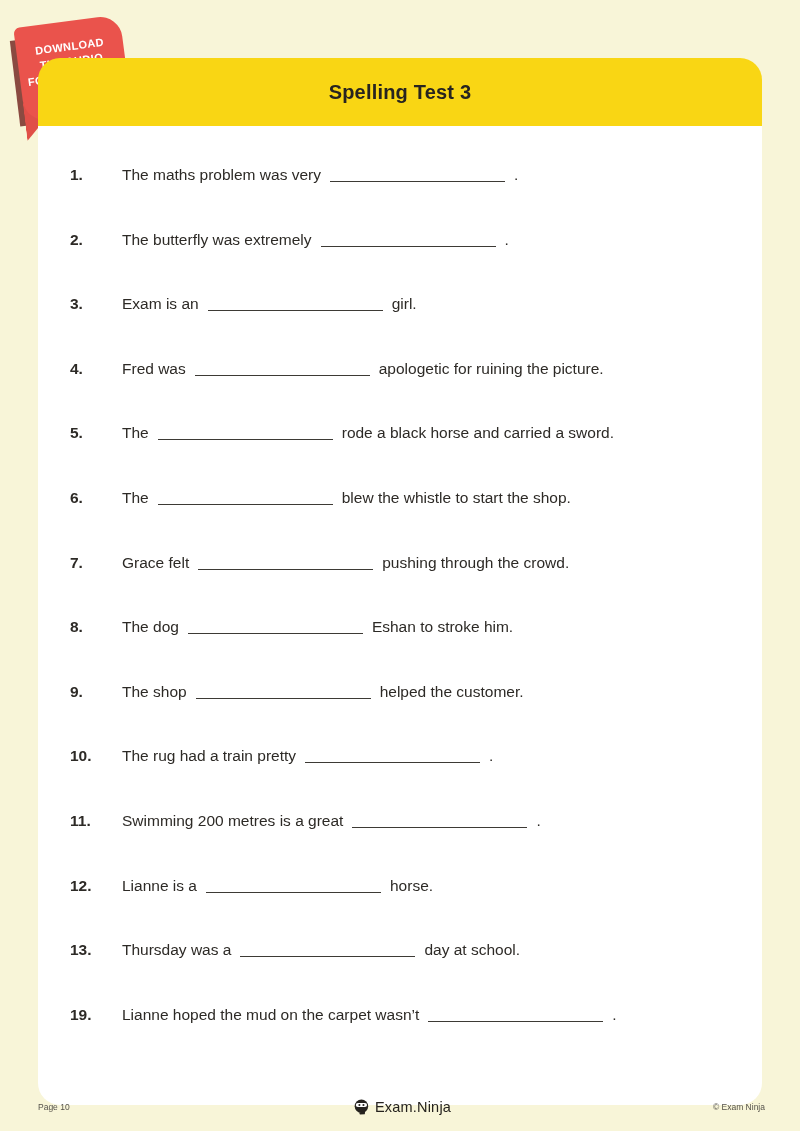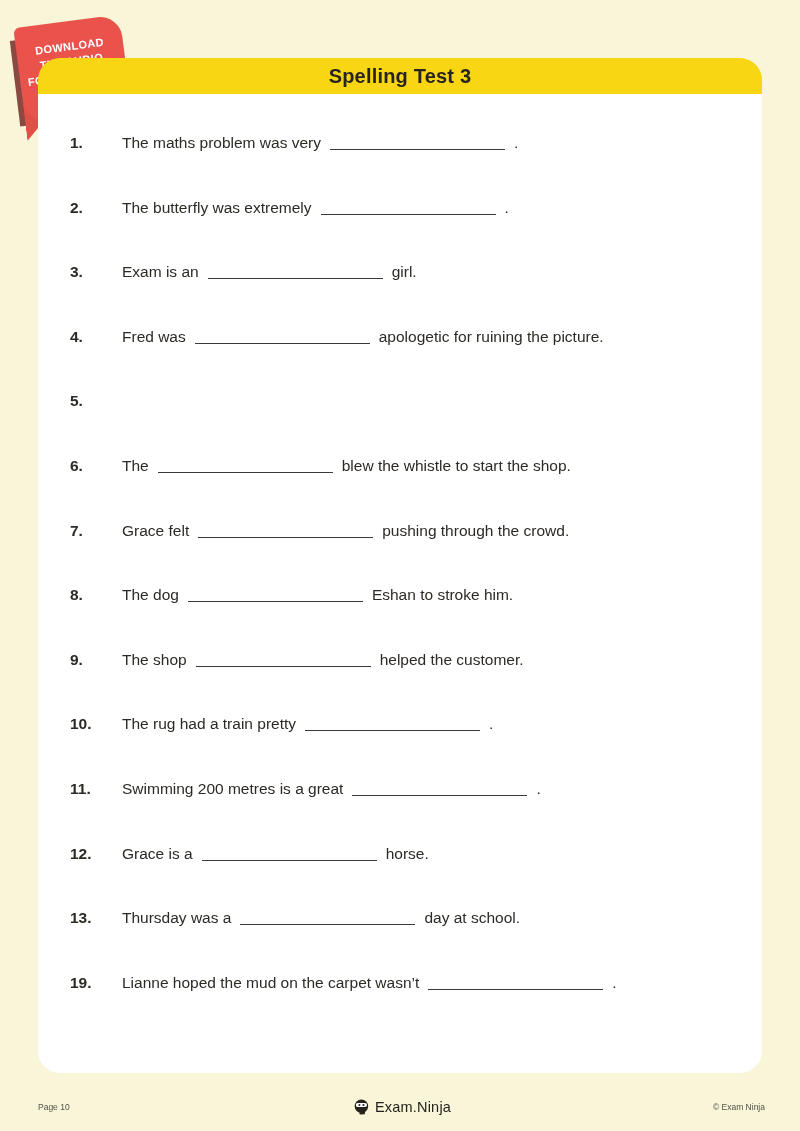--- a/index.html
+++ b/index.html
@@ -12,21 +12,21 @@
     overflow: hidden;
   }
 
   
   .card {
     position: absolute;
     left: 38px; top: 58px;
     width: 724px; height: 1031px;
   }
   .card-header {
-    height: 36px;
+    height: 68px;
     background: #f9d614;
     border-radius: 22px 22px 0 0;
     display: flex; align-items: center; justify-content: center;
   }
   .card-title {
     font-size: 20px;
     font-weight: bold;
     color: #272420;
     letter-spacing: 0.2px;
   }
@@ -160,20 +160,21 @@
     <span class="q-text"><span>Exam is an</span><span class="q-blank"></span><span>girl.</span></span>
   </div>
 
   <div class="q-row">
     <span class="q-num">4.</span>
     <span class="q-text"><span>Fred was</span><span class="q-blank"></span><span>apologetic for ruining the picture.</span></span>
   </div>
 
   <div class="q-row">
     <span class="q-num">5.</span>
+    <span class="q-text"><span>The</span><span class="q-blank"></span><span>rode a black horse and carried a sword.</span></span>
   </div>
 
   <div class="q-row">
     <span class="q-num">6.</span>
     <span class="q-text"><span>The</span><span class="q-blank"></span><span>blew the whistle to start the shop.</span></span>
   </div>
 
   <div class="q-row">
     <span class="q-num">7.</span>
     <span class="q-text"><span>Grace felt</span><span class="q-blank"></span><span>pushing through the crowd.</span></span>
@@ -194,21 +195,21 @@
     <span class="q-text"><span>The rug had a train pretty</span><span class="q-blank"></span><span>.</span></span>
   </div>
 
   <div class="q-row">
     <span class="q-num">11.</span>
     <span class="q-text"><span>Swimming 200 metres is a great</span><span class="q-blank"></span><span>.</span></span>
   </div>
 
   <div class="q-row">
     <span class="q-num">12.</span>
-    <span class="q-text"><span>Grace is a</span><span class="q-blank"></span><span>horse.</span></span>
+    <span class="q-text"><span>Lianne is a</span><span class="q-blank"></span><span>horse.</span></span>
   </div>
 
   <div class="q-row">
     <span class="q-num">13.</span>
     <span class="q-text"><span>Thursday was a</span><span class="q-blank"></span><span>day at school.</span></span>
   </div>
 
   <div class="q-row">
     <span class="q-num">19.</span>
     <span class="q-text"><span>Lianne hoped the mud on the carpet wasn’t</span><span class="q-blank"></span><span>.</span></span>

